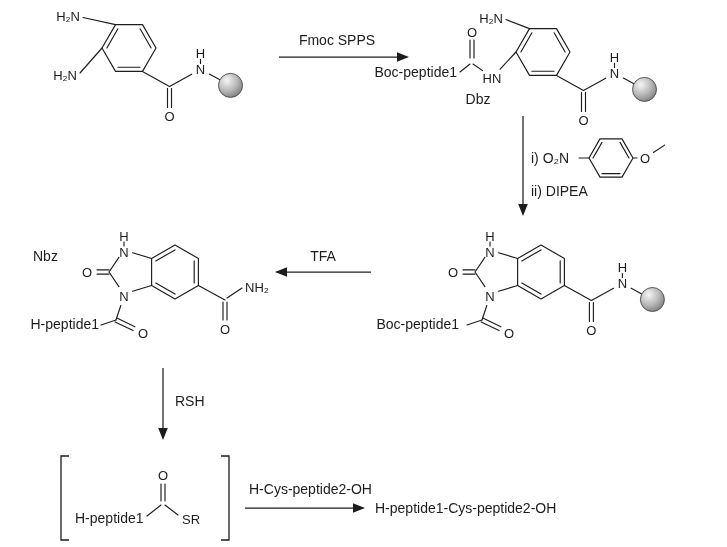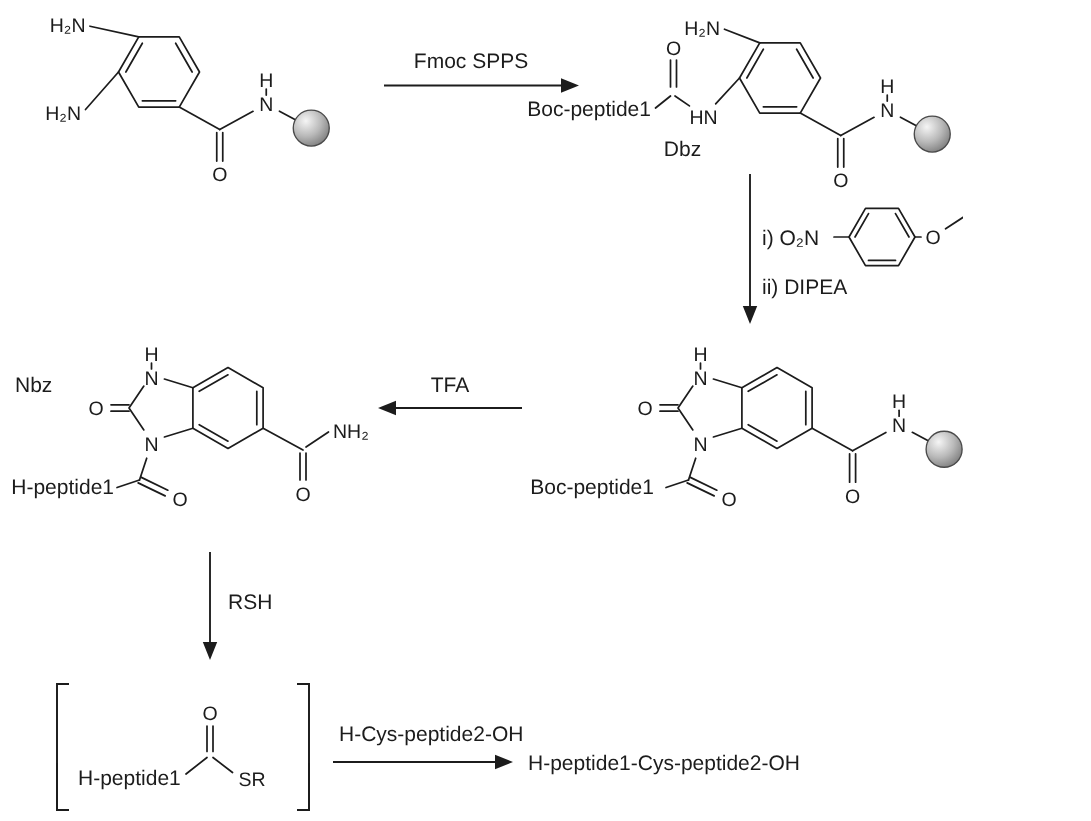--- a/index.html
+++ b/index.html
@@ -1,17 +1,17 @@
 <!DOCTYPE html>
 <html><head>
 <meta charset="utf-8">
 <style>
   html, body { margin: 0; padding: 0; background: #ffffff; }
   body { font-family: "Liberation Sans", "DejaVu Sans", sans-serif; }
-  .page { position: relative; width: 642px; height: 547px; background: #ffffff; overflow: hidden; }
+  .page { position: relative; width: 642px; height: 547px; background: #ffffff; overflow: hidden; padding-left: 23px; }
   svg { display: block; }
   text { fill: #1c1c1c; }
   .atom { font-size: 13px; }
   .lbl  { font-size: 14px; }
   .bond { stroke: #1c1c1c; stroke-width: 1.15; fill: none; stroke-linecap: round; stroke-linejoin: round; }
   .arrow { stroke: #1c1c1c; stroke-width: 1.25; fill: none; }
   .head { fill: #1c1c1c; stroke: none; }
   .bracket { stroke: #1c1c1c; stroke-width: 1.3; fill: none; }
   .bead { stroke: #4a4a4a; stroke-width: 0.9; }
 </style>

